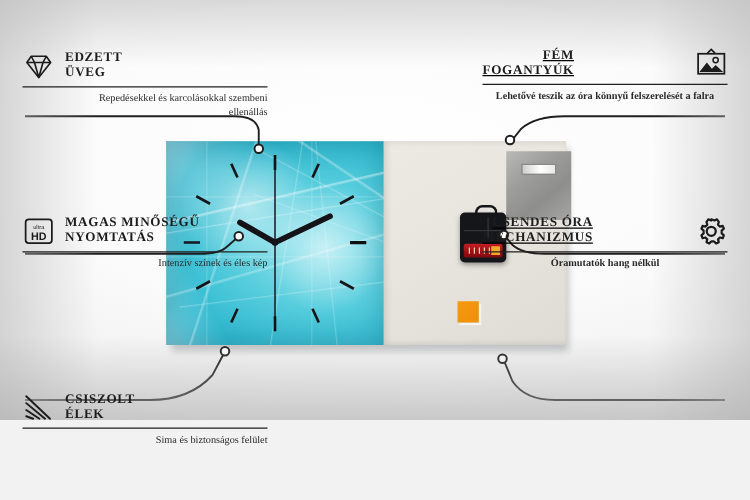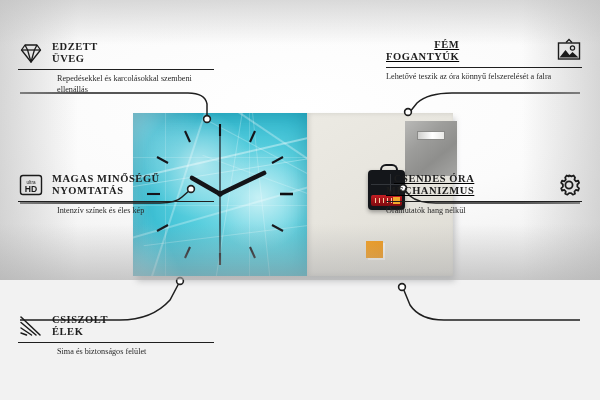--- a/index.html
+++ b/index.html
@@ -2,21 +2,21 @@
 <html><head>
 <meta charset="utf-8">
 <style>
   html,body{margin:0;padding:0;}
   body{
     width:600px;height:400px;overflow:hidden;
     font-family:"Liberation Serif", serif;
     background:#f2f2f2;
   }
   #stage{
-    position:relative;width:600px;height:280px;
+    position:relative;width:600px;height:336px;
     background:
       radial-gradient(120% 95% at 50% 38%, #ffffff 0%, #fbfbfb 38%, #f0f0f0 66%, #e2e2e2 86%, #d4d4d4 100%);
   }
   #vignette{
     position:absolute;inset:0;pointer-events:none;
     background:
       linear-gradient(to bottom, rgba(190,190,190,.55) 0%, rgba(255,255,255,0) 16%, rgba(255,255,255,0) 80%, rgba(175,175,175,.60) 100%),
       linear-gradient(to right, rgba(185,185,185,.55) 0%, rgba(255,255,255,0) 13%, rgba(255,255,255,0) 87%, rgba(185,185,185,.55) 100%);
   }
 
@@ -95,22 +95,22 @@
     font-size:10.5px;font-weight:bold;color:#1d1d1d;
     letter-spacing:.55px;line-height:12.5px;text-transform:uppercase;
   }
   .feat-left .feat-title{text-align:left;}
   .feat-right .feat-title{text-align:right;}
   .rule{height:1px;background:#1f1f1f;margin:3px 0 4px 0;}
   .feat-desc{
     font-family:"Liberation Serif", serif;
     font-size:8.2px;color:#2a2a2a;line-height:10.5px;
   }
-  .feat-left .feat-desc{text-align:left;padding-left:39px;}
-  .feat-right .feat-desc{text-align:left;}
+  .feat-left .feat-desc{text-align:right;padding-left:39px;}
+  .feat-right .feat-desc{text-align:center;font-weight:bold;}
   .icon{width:26px;height:26px;flex:0 0 26px;display:block;}
 
   #f-glass{left:18px;top:40px;}
   #f-print{left:18px;top:172px;}
   #f-edge{left:18px;top:277px;margin-top:36px;}
   #f-hook{left:386px;top:38px;}
   #f-mech{left:386px;top:172px;}
   #f-foam{left:386px;top:276px;}
 </style>
 </head>

